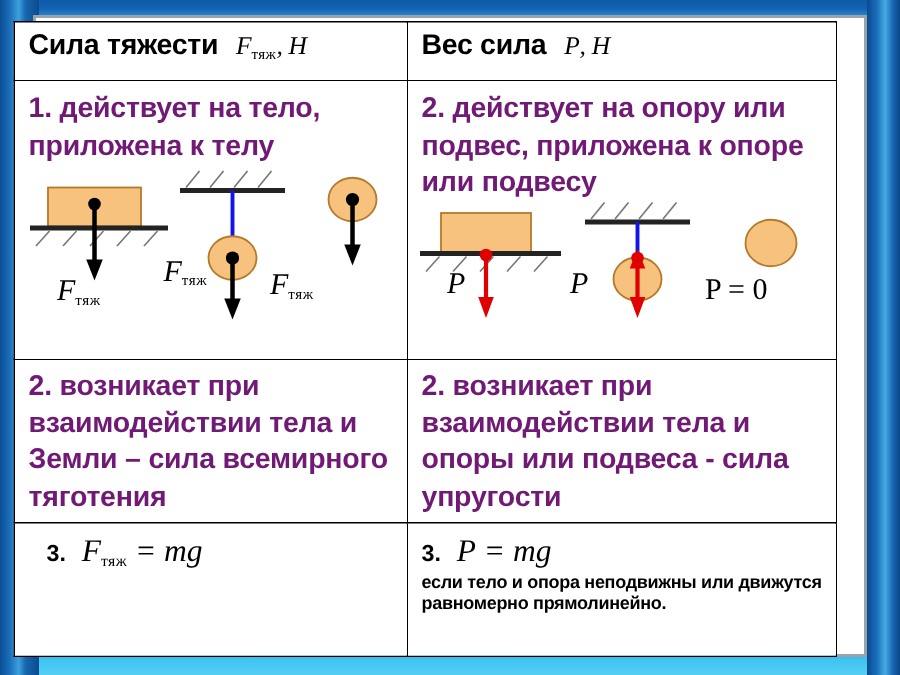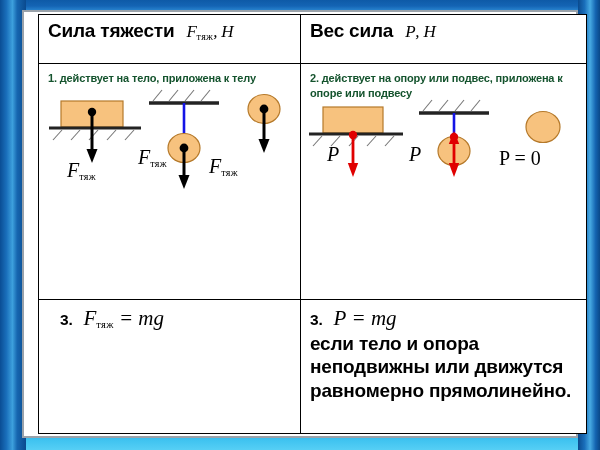--- a/index.html
+++ b/index.html
@@ -53,21 +53,21 @@
     box-sizing: border-box;
     background: #ffffff;
     border: 2px solid #9aa2aa;
     box-shadow: 0 0 0 1px #ffffff inset;
     z-index: 3;
   }
 
   
   #tbl {
     position: absolute;
-    left: 38px; top: 14px;
+    left: 9px; top: 14px;
     width: 548px; height: 420px;
     box-sizing: border-box;
     border-collapse: collapse;
     table-layout: fixed;
     z-index: 4;
     background: #ffffff;
   }
   #tbl td {
     border: 1px solid #000000;
     vertical-align: top;
@@ -98,23 +98,23 @@
   }
   .hdr .unit .sub {
     font-size: 10px;
     font-style: normal;
     vertical-align: -0.30em;
     letter-spacing: 0.3px;
   }
 
   .body-txt {
     font-weight: bold;
-    font-size: 11px;
+    font-size: 19px;
     line-height: 1.30;
-    color: #14532d;
+    color: #701a75;
     letter-spacing: -0.15px;
   }
 
   .formula {
     font-family: "Liberation Serif", serif;
     font-style: italic;
     font-size: 21px;
     white-space: nowrap;
   }
   .formula .sub {
@@ -125,21 +125,21 @@
   }
   .num {
     font-family: "Liberation Sans", sans-serif;
     font-style: normal;
     font-weight: bold;
     font-size: 15.5px;
   }
 
   .note {
     font-weight: bold;
-    font-size: 19px;
+    font-size: 12px;
     line-height: 1.22;
     letter-spacing: -0.2px;
     margin-top: 1px;
   }
 
   
   .diagrams {
     position: relative;
     height: 108px;
   }
@@ -285,20 +285,28 @@
           <svg width="70" height="48" style="position:absolute;left:212px;top:4px;">
             <ellipse cx="30" cy="20" rx="17" ry="15.5" fill="#F7C27E" stroke="#B5792A" stroke-width="1.2"></ellipse>
           </svg>
           <div class="lbl" style="left:198px; top:44px;text-align:center;">
             <span class="eq">P = 0</span>
           </div>
         </div>
       </td>
     </tr>
 
+    <tr>
+      <td style="height:106px;">
+        <div class="cellpad body-txt" style="padding-top:6px;">2. возникает при взаимодействии тела и Земли – сила всемирного тяготения</div>
+      </td>
+      <td>
+        <div class="cellpad body-txt" style="padding-top:6px;">2. возникает при взаимодействии тела и опоры или подвеса - сила упругости</div>
+      </td>
+    </tr>
 
     <tr>
       <td style="height:88px;padding-left:12px;">
         <div class="cellpad" style="padding-top:6px;">
           <span class="formula"><span class="num">3.</span>&nbsp;&nbsp;<span>F</span><span class="sub">тяж</span>&nbsp;<span>= mg</span></span>
         </div>
       </td>
       <td>
         <div class="cellpad" style="padding-top:6px;">
           <span class="formula"><span class="num">3.</span>&nbsp;&nbsp;<span>P</span>&nbsp;<span>= mg</span></span>

